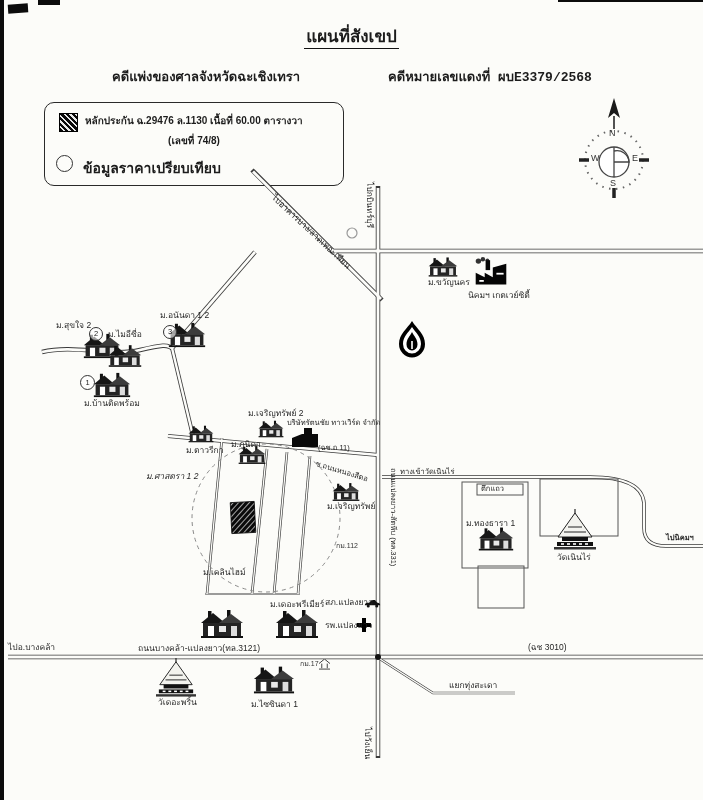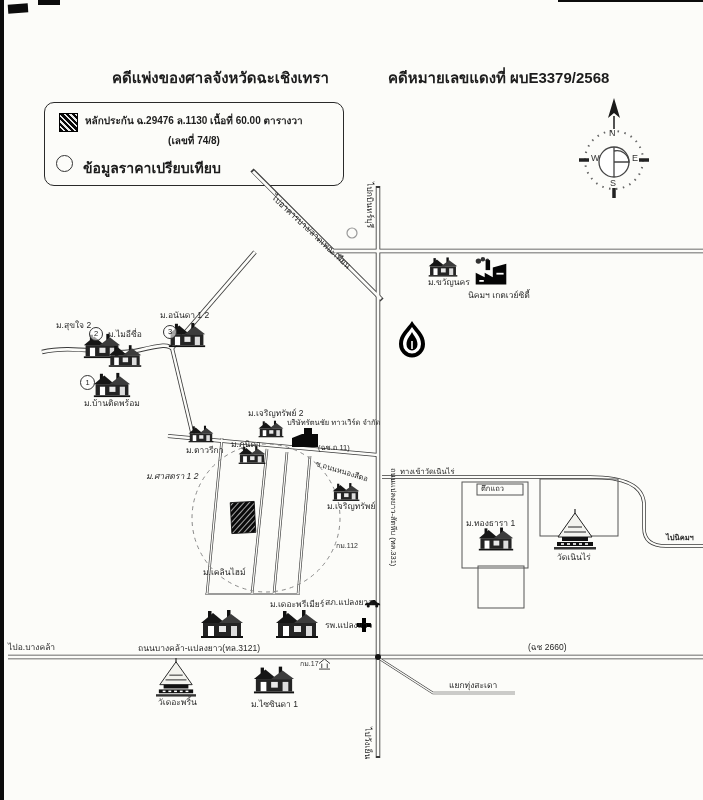--- a/index.html
+++ b/index.html
@@ -3,21 +3,21 @@
 <meta charset="utf-8">
 <style>
   html,body{margin:0;padding:0;background:#e8e8e6;}
   #page{position:relative;width:703px;height:800px;background:#fcfcf9;overflow:hidden;
         font-family:"Liberation Sans",sans-serif;color:#1c1c1c;}
   .abs{position:absolute;}
   .lbl{position:absolute;font-size:8.5px;line-height:1.15;color:#1f1f1f;white-space:nowrap;}
   .lbl.small{font-size:7.5px;}
   .lbl.tiny{font-size:7px;color:#333;}
   .lbl.v{transform:rotate(90deg);transform-origin:0 0;}
-  .hdr{position:absolute;font-size:15px;font-weight:700;white-space:nowrap;}
+  .hdr{position:absolute;font-size:13px;font-weight:700;white-space:nowrap;font-family:Liberation Mono, monospace;}
   #title-wrap{position:absolute;left:0;right:0;top:22px;text-align:center;}
   #title-wrap span{font-size:17px;font-weight:700;border-bottom:1.6px solid #111;padding:0 2px 2px 2px;}
   
   #legend{position:absolute;left:44px;top:102px;width:298px;height:82px;
           border:1.6px solid #2a2a2a;border-radius:10px;}
   #legend .hatch-sq{position:absolute;left:14px;top:10px;width:17px;height:17px;border:1px solid #000;
           background:repeating-linear-gradient(45deg,#0a0a0a 0 2.2px,#e9e9e9 2.2px 4px);}
   #legend .l1{position:absolute;left:40px;top:10px;font-size:10px;font-weight:700;white-space:nowrap;}
   #legend .l2{position:absolute;left:0;right:0;top:30px;text-align:center;font-size:10px;font-weight:700;}
   #legend .circ{position:absolute;left:11px;top:52px;width:15px;height:15px;border:1.3px solid #333;border-radius:50%;}
@@ -34,20 +34,21 @@
 </head>
 <body>
 
 <div id="page">
 
   <div class="scan" style="left:0;top:0;width:4px;height:800px;"></div>
   <div class="scan" style="left:8px;top:4px;width:20px;height:9px;transform:rotate(-4deg);"></div>
   <div class="scan" style="left:38px;top:0;width:22px;height:5px;"></div>
   <div class="scan" style="left:558px;top:0;width:145px;height:2px;"></div>
 
+  <div id="title-wrap"><span>แผนที่สังเขป</span></div>
   <div class="hdr" style="left:112px;top:66px;">คดีแพ่งของศาลจังหวัดฉะเชิงเทรา</div>
   <div class="hdr" style="left:388px;top:66px;">คดีหมายเลขแดงที่ ผบE3379/2568</div>
 
   <div id="legend">
     <div class="hatch-sq"></div>
     <div class="l1">หลักประกัน ฉ.29476 ล.1130 เนื้อที่ 60.00 ตารางวา</div>
     <div class="l2">(เลขที่ 74/8)</div>
     <div class="circ"></div>
     <div class="l3">ข้อมูลราคาเปรียบเทียบ</div>
   </div>
@@ -230,20 +231,20 @@
   <div class="lbl" style="left:466px;top:519px;">ม.ทองธารา 1</div>
   <div class="lbl" style="left:557px;top:553px;">วัดเนินไร่</div>
   <div class="lbl small" style="left:666px;top:534px;font-weight:bold;">ไปนิคมฯ</div>
   <div class="lbl tiny" style="left:336px;top:542px;">กม.112</div>
   <div class="lbl" style="left:197px;top:568px;margin-left:6px;">ม.เคลินไฮม์</div>
   <div class="lbl" style="left:270px;top:600px;">ม.เดอะพรีเมียร์</div>
   <div class="lbl" style="left:325px;top:598px;">สภ.แปลงยาว</div>
   <div class="lbl" style="left:325px;top:621px;">รพ.แปลงยาว</div>
   <div class="lbl" style="left:138px;top:644px;">ถนนบางคล้า-แปลงยาว(ทล.3121)</div>
   <div class="lbl" style="left:8px;top:643px;">ไปอ.บางคล้า</div>
-  <div class="lbl" style="left:528px;top:643px;">(ฉช 2660)</div>
+  <div class="lbl" style="left:528px;top:643px;">(ฉช 3010)</div>
   <div class="lbl" style="left:449px;top:681px;">แยกทุ่งสะเดา</div>
   <div class="lbl tiny" style="left:300px;top:660px;">กม.17</div>
   <div class="lbl" style="left:158px;top:698px;">วัเดอะพริ้น</div>
   <div class="lbl" style="left:251px;top:700px;">ม.ไซซินดา 1</div>
   <div class="lbl v" style="left:372px;top:727px;">ไปวังเย็น</div>
 
 </div>
 
 </body></html>

